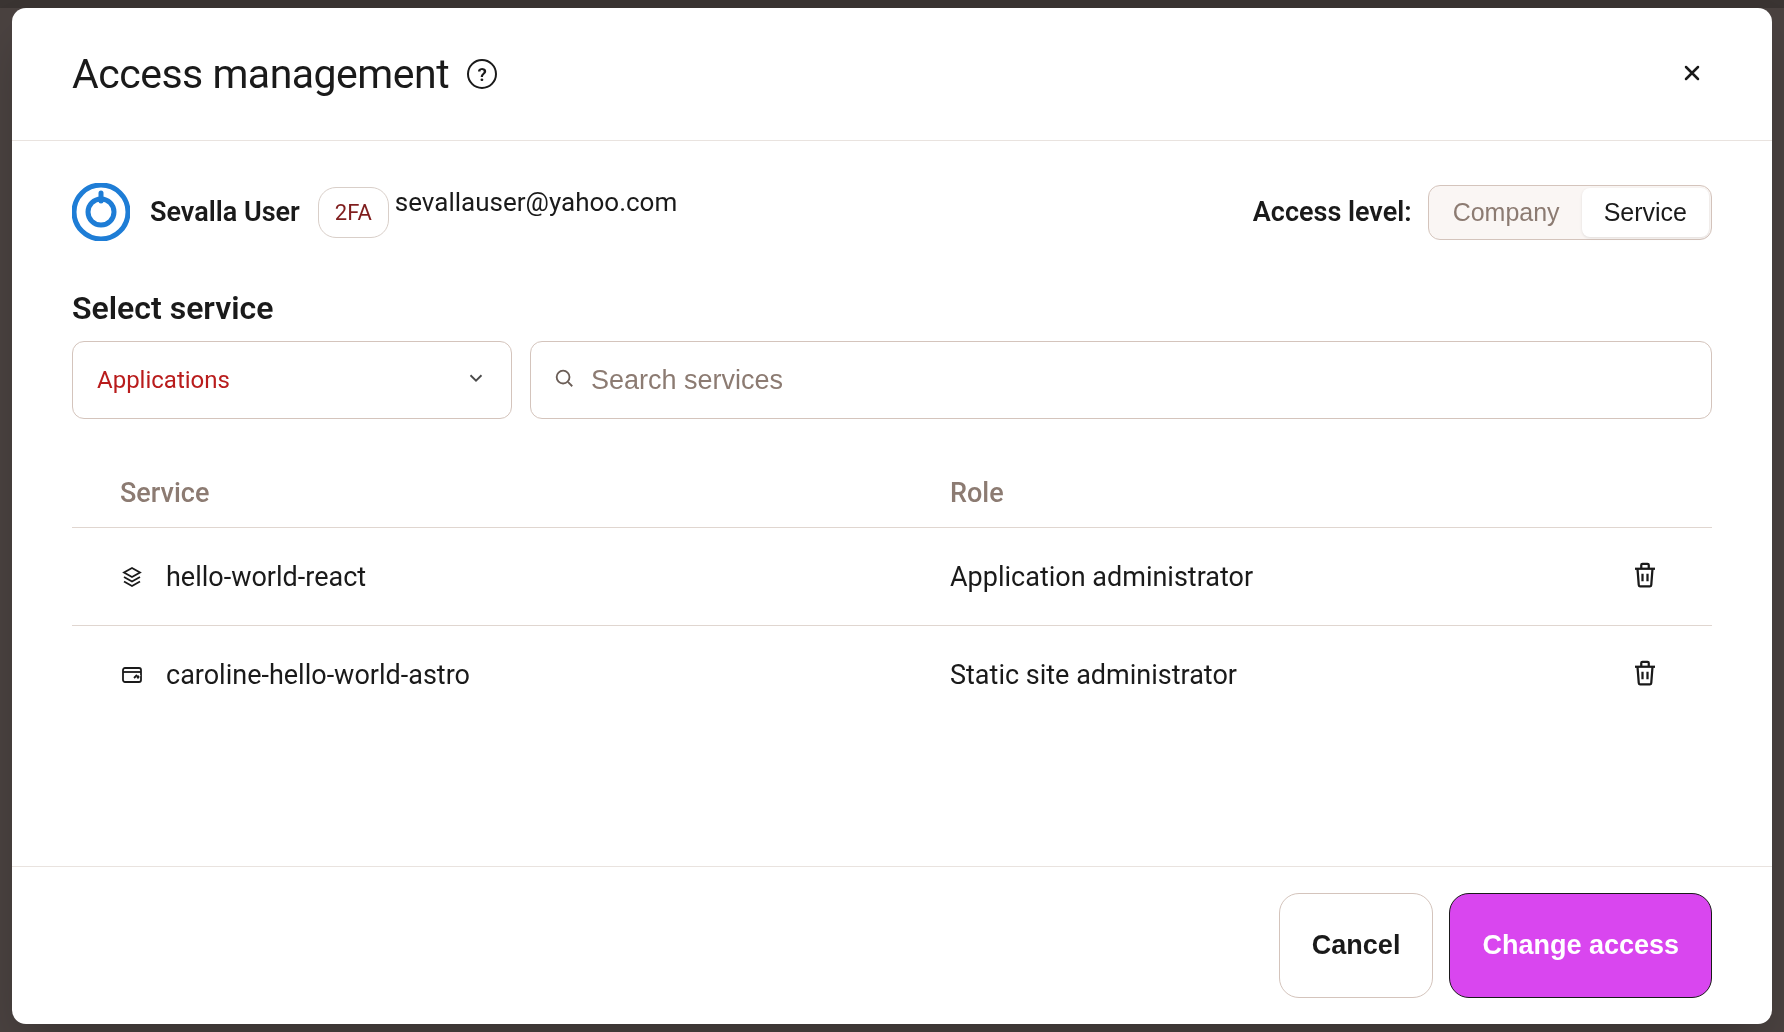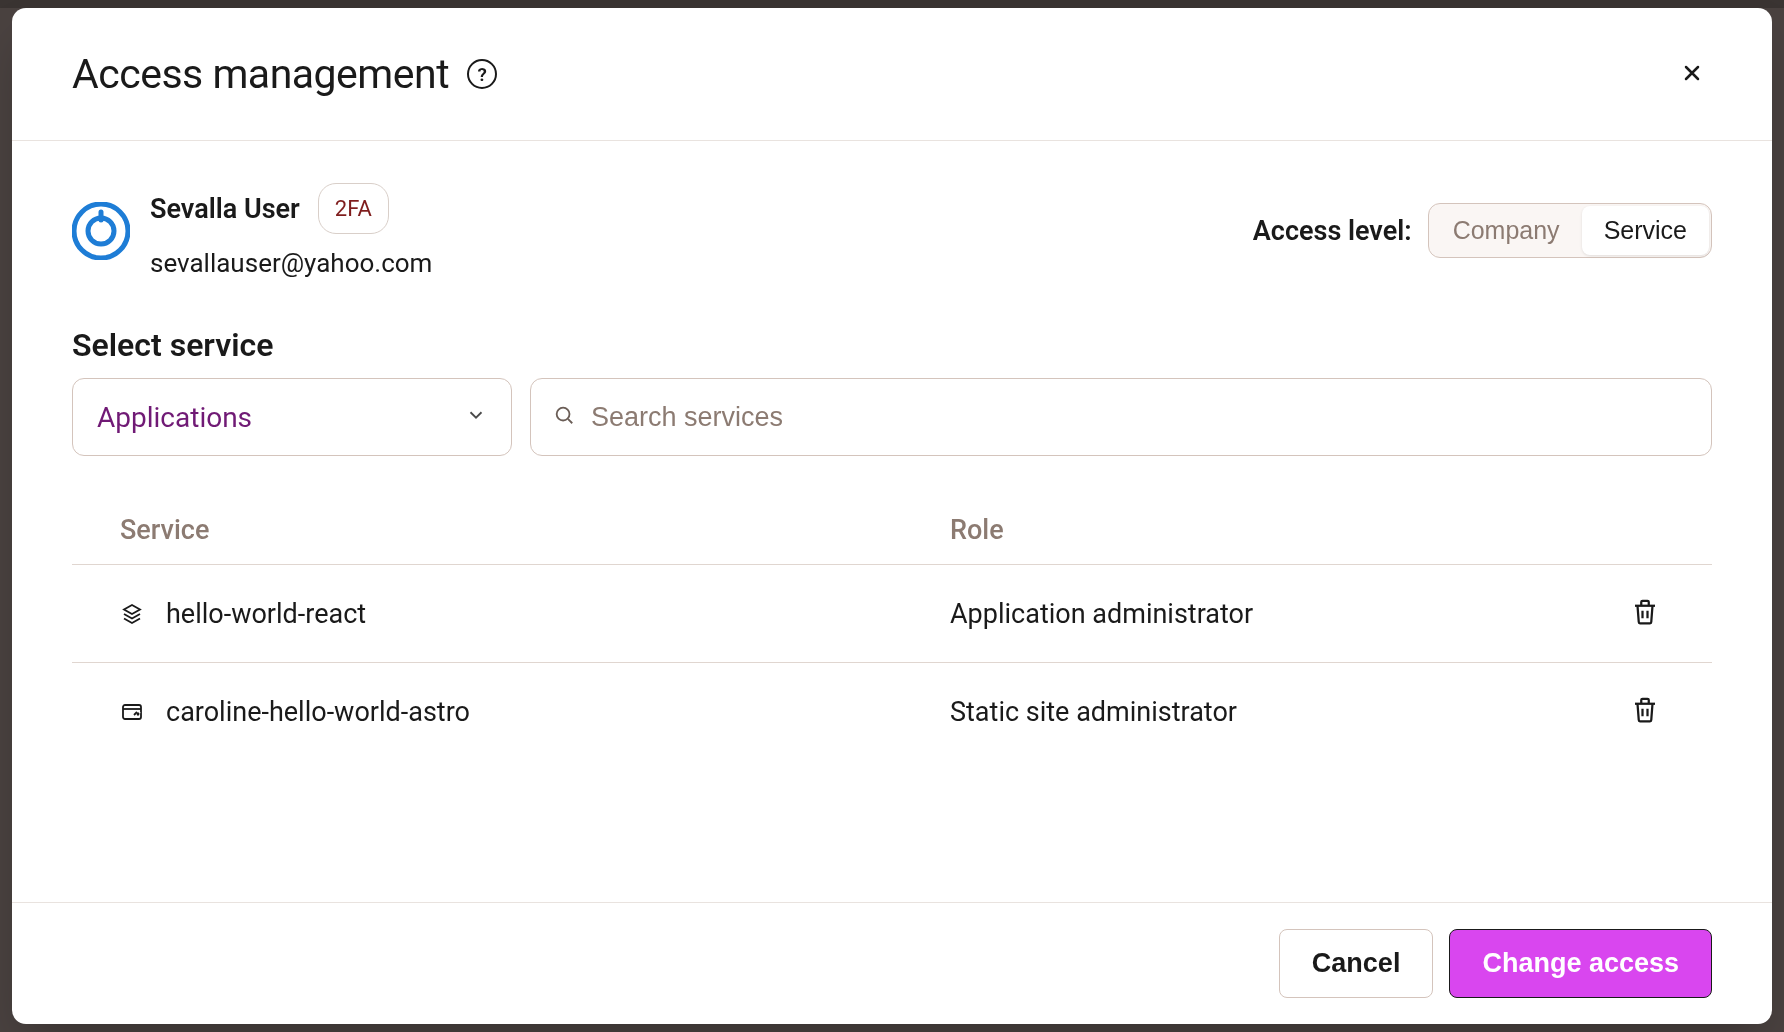--- a/index.html
+++ b/index.html
@@ -105,22 +105,22 @@
       display: flex;
       align-items: center;
       justify-content: center;
     }
     .avatar svg {
       width: 58px;
       height: 58px;
     }
     .user-details {
       display: flex;
-      flex-direction: column;
-      gap: 14px;
+      flex-direction: row;
+      gap: 6px;
     }
     .user-name-row {
       display: flex;
       align-items: center;
       gap: 18px;
     }
     .user-name {
       font-size: 27px;
       font-weight: 600;
       color: #1a1a1a;
@@ -187,22 +187,22 @@
       border: 1.5px solid #d4c4bc;
       border-radius: 12px;
       display: flex;
       align-items: center;
       justify-content: space-between;
       padding: 0 24px;
       cursor: pointer;
       background: #fff;
     }
     .dropdown-value {
-      font-size: 28px;
-      color: #701a75;
+      font-size: 24px;
+      color: #b91c1c;
     }
     .chevron-icon svg {
       width: 22px;
       height: 22px;
       stroke: #4a4a4a;
       stroke-width: 2;
       fill: none;
     }
     .search-wrap {
       flex: 1;
@@ -306,24 +306,24 @@
       fill: none;
     }
     .modal-footer {
       border-top: 1.5px solid #e9e3df;
       padding: 26px 60px;
       display: flex;
       justify-content: flex-end;
       gap: 16px;
     }
     .btn {
-      padding: 18px 32px;
+      padding: 36px 32px;
       font-size: 27px;
       font-weight: 600;
-      border-radius: 8px;
+      border-radius: 20px;
       cursor: pointer;
       border: 1.5px solid #d4c4bc;
     }
     .btn-cancel {
       background: #ffffff;
       color: #1a1a1a;
     }
     .btn-primary {
       background: #d946ef;
       color: #ffffff;

